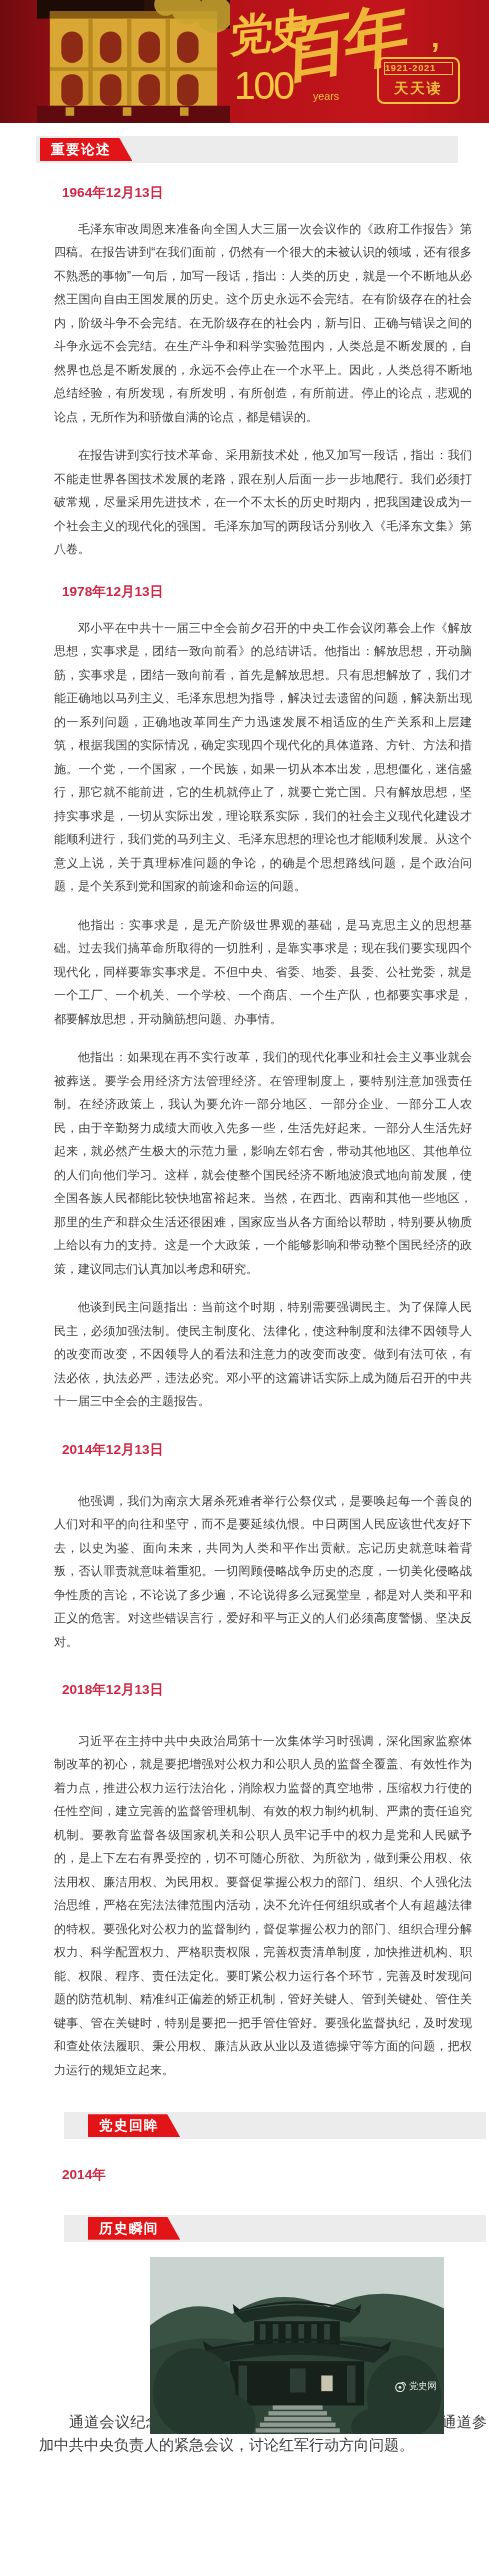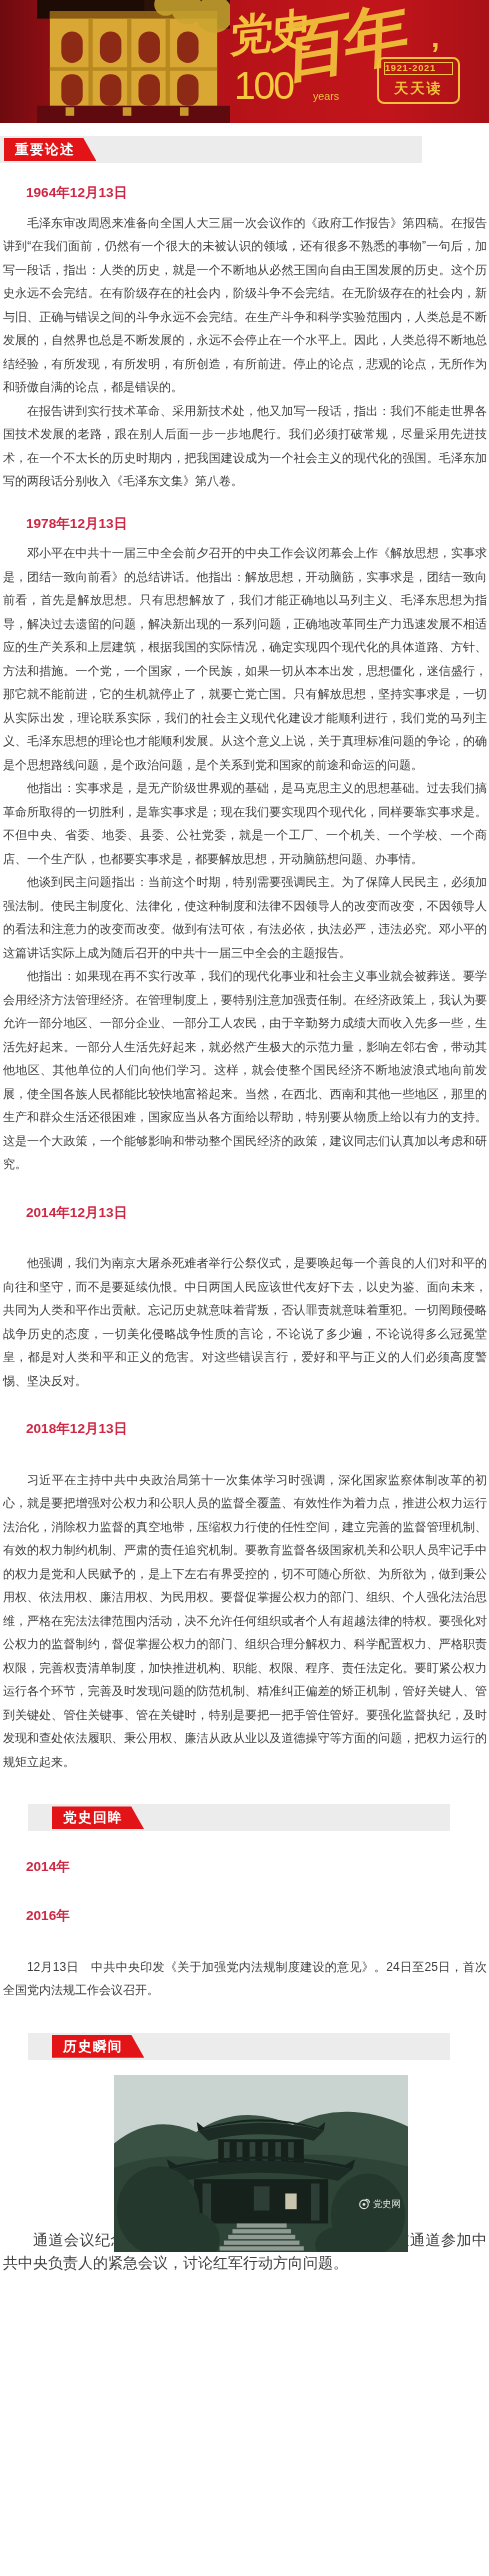--- a/index.html
+++ b/index.html
@@ -33,30 +33,30 @@
             padding: 0 21.4px 0 11.4px; letter-spacing: 1.4px;
             clip-path: polygon(0 0, calc(100% - 13px) 0, 100% 100%, 0 100%); }
   .section-bar.first .ribbon { left: 3.6px; }
 
   
   .date { color: #cf2744; font-size: 13.6px; font-weight: bold; line-height: 18.6px;
           margin: 21.4px 0 8.6px 26px; }
   .entry:nth-child(n+3) .date,
   [data-name="section-party-history-review"] .date { margin: 27px 0 30px 26px; }
   .para { font-size: 12px; line-height: 23.5px; text-align: justify; text-indent: 2em;
-          margin: 0; padding: 0 2.9px; color: #404040; }
+          margin: 15px; padding: 0 2.9px; color: #404040; }
 
   
   .photo-fig { margin: 15.7px 0 0 114px; width: 294px; height: 141px; padding: 0; position: relative; }
   .photo-fig svg { display: block; }
   .watermark { position: absolute; right: 7.1px; bottom: 5.7px; color: #f4f4f4; font-size: 9.3px;
                display: flex; align-items: center; gap: 2.9px; opacity: .92; }
   .caption { font-size: 15px; line-height: 23.5px; text-align: justify; text-indent: 2em;
              margin: 11.4px 0 0; padding: 0 2.9px; color: #404040; }
-  main { padding-bottom: 10px; }
+  main { padding-bottom: 10px; padding-left: 36px; }
 </style>
 </head>
 <body>
 
 <header class="banner" data-name="banner">
   <svg width="193" height="123" viewBox="0 0 270 172" data-name="memorial-building-image">
     <rect x="0" y="0" width="270" height="26" fill="#1d0b06"></rect>
     <rect x="150" y="0" width="120" height="40" fill="#2a1206"></rect>
     <rect x="18" y="16" width="234" height="132" fill="#d9a733"></rect>
     <rect x="18" y="16" width="234" height="10" fill="#8a5c14"></rect>
@@ -110,22 +110,22 @@
     <div class="entries" data-name="section-entries">
         <div class="entry" data-name="entry">
           <h3 class="date" data-name="entry-date">1964年12月13日</h3>
           <p class="para" data-name="paragraph">毛泽东审改周恩来准备向全国人大三届一次会议作的《政府工作报告》第四稿。在报告讲到“在我们面前，仍然有一个很大的未被认识的领域，还有很多不熟悉的事物”一句后，加写一段话，指出：人类的历史，就是一个不断地从必然王国向自由王国发展的历史。这个历史永远不会完结。在有阶级存在的社会内，阶级斗争不会完结。在无阶级存在的社会内，新与旧、正确与错误之间的斗争永远不会完结。在生产斗争和科学实验范围内，人类总是不断发展的，自然界也总是不断发展的，永远不会停止在一个水平上。因此，人类总得不断地总结经验，有所发现，有所发明，有所创造，有所前进。停止的论点，悲观的论点，无所作为和骄傲自满的论点，都是错误的。</p>
           <p class="para" data-name="paragraph">在报告讲到实行技术革命、采用新技术处，他又加写一段话，指出：我们不能走世界各国技术发展的老路，跟在别人后面一步一步地爬行。我们必须打破常规，尽量采用先进技术，在一个不太长的历史时期内，把我国建设成为一个社会主义的现代化的强国。毛泽东加写的两段话分别收入《毛泽东文集》第八卷。</p>
         </div>
         <div class="entry" data-name="entry">
           <h3 class="date" data-name="entry-date">1978年12月13日</h3>
           <p class="para" data-name="paragraph">邓小平在中共十一届三中全会前夕召开的中央工作会议闭幕会上作《解放思想，实事求是，团结一致向前看》的总结讲话。他指出：解放思想，开动脑筋，实事求是，团结一致向前看，首先是解放思想。只有思想解放了，我们才能正确地以马列主义、毛泽东思想为指导，解决过去遗留的问题，解决新出现的一系列问题，正确地改革同生产力迅速发展不相适应的生产关系和上层建筑，根据我国的实际情况，确定实现四个现代化的具体道路、方针、方法和措施。一个党，一个国家，一个民族，如果一切从本本出发，思想僵化，迷信盛行，那它就不能前进，它的生机就停止了，就要亡党亡国。只有解放思想，坚持实事求是，一切从实际出发，理论联系实际，我们的社会主义现代化建设才能顺利进行，我们党的马列主义、毛泽东思想的理论也才能顺利发展。从这个意义上说，关于真理标准问题的争论，的确是个思想路线问题，是个政治问题，是个关系到党和国家的前途和命运的问题。</p>
           <p class="para" data-name="paragraph">他指出：实事求是，是无产阶级世界观的基础，是马克思主义的思想基础。过去我们搞革命所取得的一切胜利，是靠实事求是；现在我们要实现四个现代化，同样要靠实事求是。不但中央、省委、地委、县委、公社党委，就是一个工厂、一个机关、一个学校、一个商店、一个生产队，也都要实事求是，都要解放思想，开动脑筋想问题、办事情。</p>
+          <p class="para" data-name="paragraph">他指出：如果现在再不实行改革，我们的现代化事业和社会主义事业就会被葬送。要学会用经济方法管理经济。在管理制度上，要特别注意加强责任制。在经济政策上，我认为要允许一部分地区、一部分企业、一部分工人农民，由于辛勤努力成绩大而收入先多一些，生活先好起来。一部分人生活先好起来，就必然产生极大的示范力量，影响左邻右舍，带动其他地区、其他单位的人们向他们学习。这样，就会使整个国民经济不断地波浪式地向前发展，使全国各族人民都能比较快地富裕起来。当然，在西北、西南和其他一些地区，那里的生产和群众生活还很困难，国家应当从各方面给以帮助，特别要从物质上给以有力的支持。这是一个大政策，一个能够影响和带动整个国民经济的政策，建议同志们认真加以考虑和研究。</p>
           <p class="para" data-name="paragraph">他谈到民主问题指出：当前这个时期，特别需要强调民主。为了保障人民民主，必须加强法制。使民主制度化、法律化，使这种制度和法律不因领导人的改变而改变，不因领导人的看法和注意力的改变而改变。做到有法可依，有法必依，执法必严，违法必究。邓小平的这篇讲话实际上成为随后召开的中共十一届三中全会的主题报告。</p>
-          <p class="para" data-name="paragraph">他指出：如果现在再不实行改革，我们的现代化事业和社会主义事业就会被葬送。要学会用经济方法管理经济。在管理制度上，要特别注意加强责任制。在经济政策上，我认为要允许一部分地区、一部分企业、一部分工人农民，由于辛勤努力成绩大而收入先多一些，生活先好起来。一部分人生活先好起来，就必然产生极大的示范力量，影响左邻右舍，带动其他地区、其他单位的人们向他们学习。这样，就会使整个国民经济不断地波浪式地向前发展，使全国各族人民都能比较快地富裕起来。当然，在西北、西南和其他一些地区，那里的生产和群众生活还很困难，国家应当从各方面给以帮助，特别要从物质上给以有力的支持。这是一个大政策，一个能够影响和带动整个国民经济的政策，建议同志们认真加以考虑和研究。</p>
         </div>
         <div class="entry" data-name="entry">
           <h3 class="date" data-name="entry-date">2014年12月13日</h3>
           <p class="para" data-name="paragraph">他强调，我们为南京大屠杀死难者举行公祭仪式，是要唤起每一个善良的人们对和平的向往和坚守，而不是要延续仇恨。中日两国人民应该世代友好下去，以史为鉴、面向未来，共同为人类和平作出贡献。忘记历史就意味着背叛，否认罪责就意味着重犯。一切罔顾侵略战争历史的态度，一切美化侵略战争性质的言论，不论说了多少遍，不论说得多么冠冕堂皇，都是对人类和平和正义的危害。对这些错误言行，爱好和平与正义的人们必须高度警惕、坚决反对。</p>
         </div>
         <div class="entry" data-name="entry">
           <h3 class="date" data-name="entry-date">2018年12月13日</h3>
           <p class="para" data-name="paragraph">习近平在主持中共中央政治局第十一次集体学习时强调，深化国家监察体制改革的初心，就是要把增强对公权力和公职人员的监督全覆盖、有效性作为着力点，推进公权力运行法治化，消除权力监督的真空地带，压缩权力行使的任性空间，建立完善的监督管理机制、有效的权力制约机制、严肃的责任追究机制。要教育监督各级国家机关和公职人员牢记手中的权力是党和人民赋予的，是上下左右有界受控的，切不可随心所欲、为所欲为，做到秉公用权、依法用权、廉洁用权、为民用权。要督促掌握公权力的部门、组织、个人强化法治思维，严格在宪法法律范围内活动，决不允许任何组织或者个人有超越法律的特权。要强化对公权力的监督制约，督促掌握公权力的部门、组织合理分解权力、科学配置权力、严格职责权限，完善权责清单制度，加快推进机构、职能、权限、程序、责任法定化。要盯紧公权力运行各个环节，完善及时发现问题的防范机制、精准纠正偏差的矫正机制，管好关键人、管到关键处、管住关键事、管在关键时，特别是要把一把手管住管好。要强化监督执纪，及时发现和查处依法履职、秉公用权、廉洁从政从业以及道德操守等方面的问题，把权力运行的规矩立起来。</p>
         </div>
       </div>
@@ -133,24 +133,20 @@
 
   <section class="section-2" data-name="section-party-history-review">
     <div class="section-bar" data-name="section-header">
       <div class="ribbon" data-name="section-ribbon">
         <span data-name="section-title">党史回眸</span>
       </div>
     </div>
     <div class="entries" data-name="section-entries">
         <div class="entry" data-name="entry">
           <h3 class="date" data-name="entry-date">2014年</h3>
-        </div>
-        <div class="entry" data-name="entry">
-          <h3 class="date" data-name="entry-date">2016年</h3>
-          <p class="para" data-name="paragraph">12月13日　中共中央印发《关于加强党内法规制度建设的意见》。24日至25日，首次全国党内法规工作会议召开。</p>
         </div>
       </div>
   </section>
 
   <section class="section-3" data-name="section-historic-moment">
     <div class="section-bar" data-name="section-header">
       <div class="ribbon" data-name="section-ribbon">
         <span data-name="section-title">历史瞬间</span>
       </div>
     </div>

